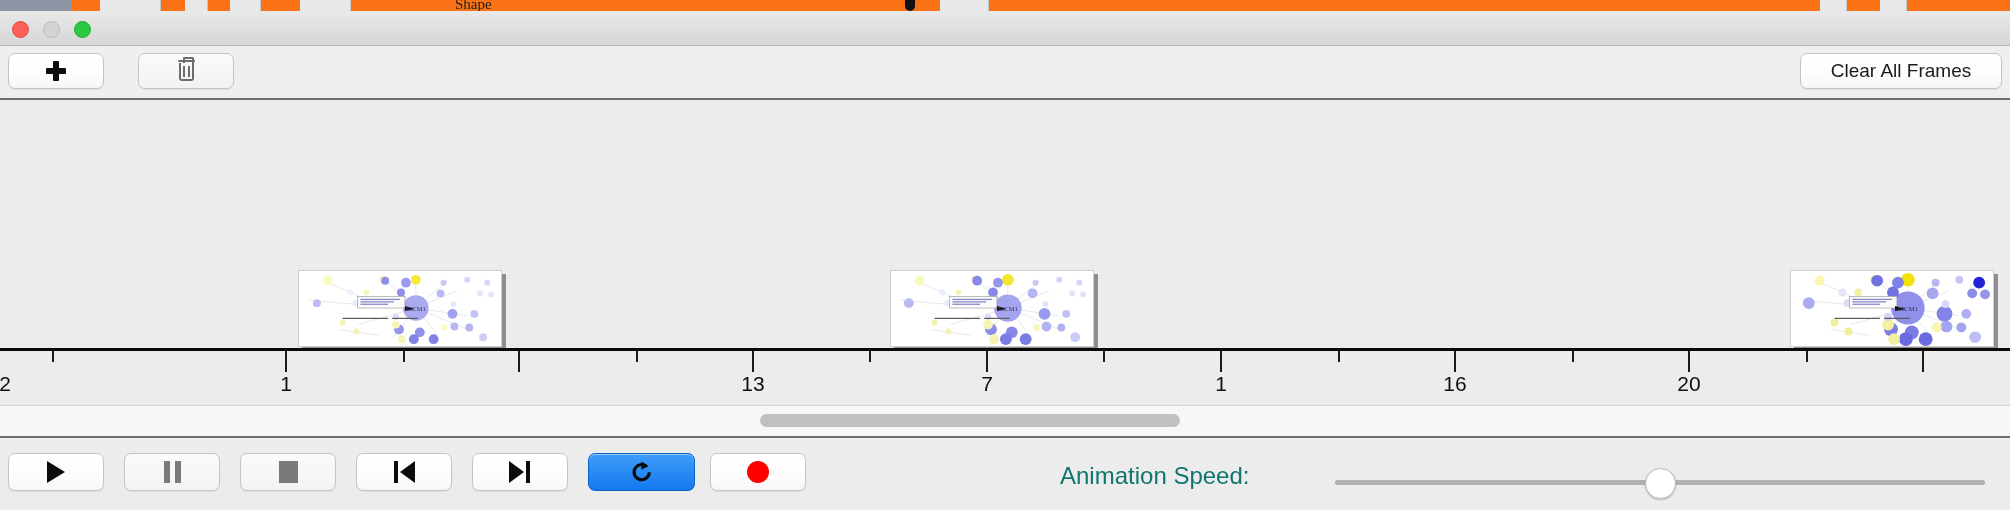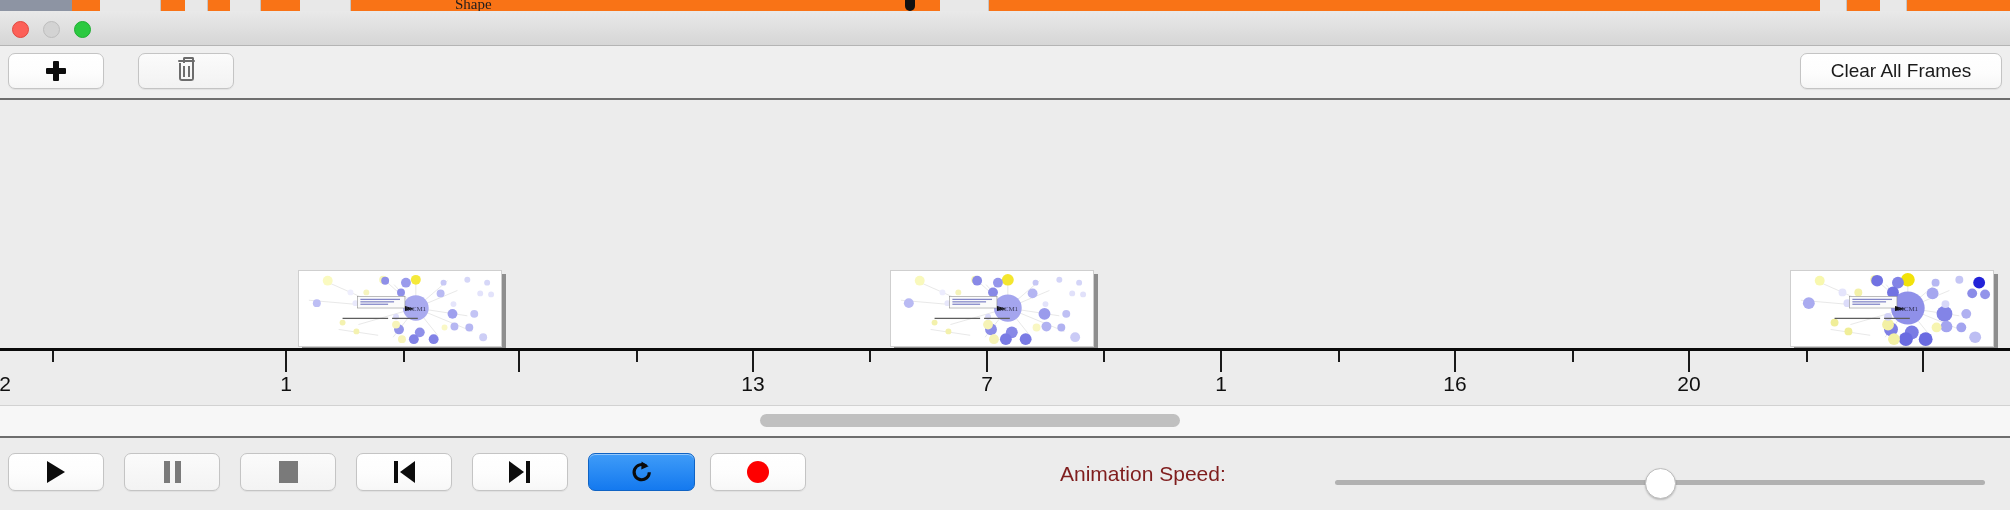--- a/index.html
+++ b/index.html
@@ -282,22 +282,22 @@
     border-left: 15px solid #0c0c0c;
     border-top: 11px solid transparent;
     border-bottom: 11px solid transparent;
   }
   .ico-last .bar { position: absolute; right: 1px; top: 0; width: 4px; height: 22px; background: #0c0c0c; }
   .ico-rec { width: 22px; height: 22px; border-radius: 50%; background: #fe0000; }
 
   #speed-label {
     position: absolute;
     left: 1060px; top: 24px;
-    font-size: 21px;
-    color: #7f1d1d;
+    font-size: 24px;
+    color: #0f766e;
     white-space: nowrap;
   }
   #speed-slider {
     position: absolute;
     left: 1335px; top: 42px;
     width: 650px; height: 5px;
     background: #b1b1b1;
     border-radius: 3px;
     cursor: default;
   }

